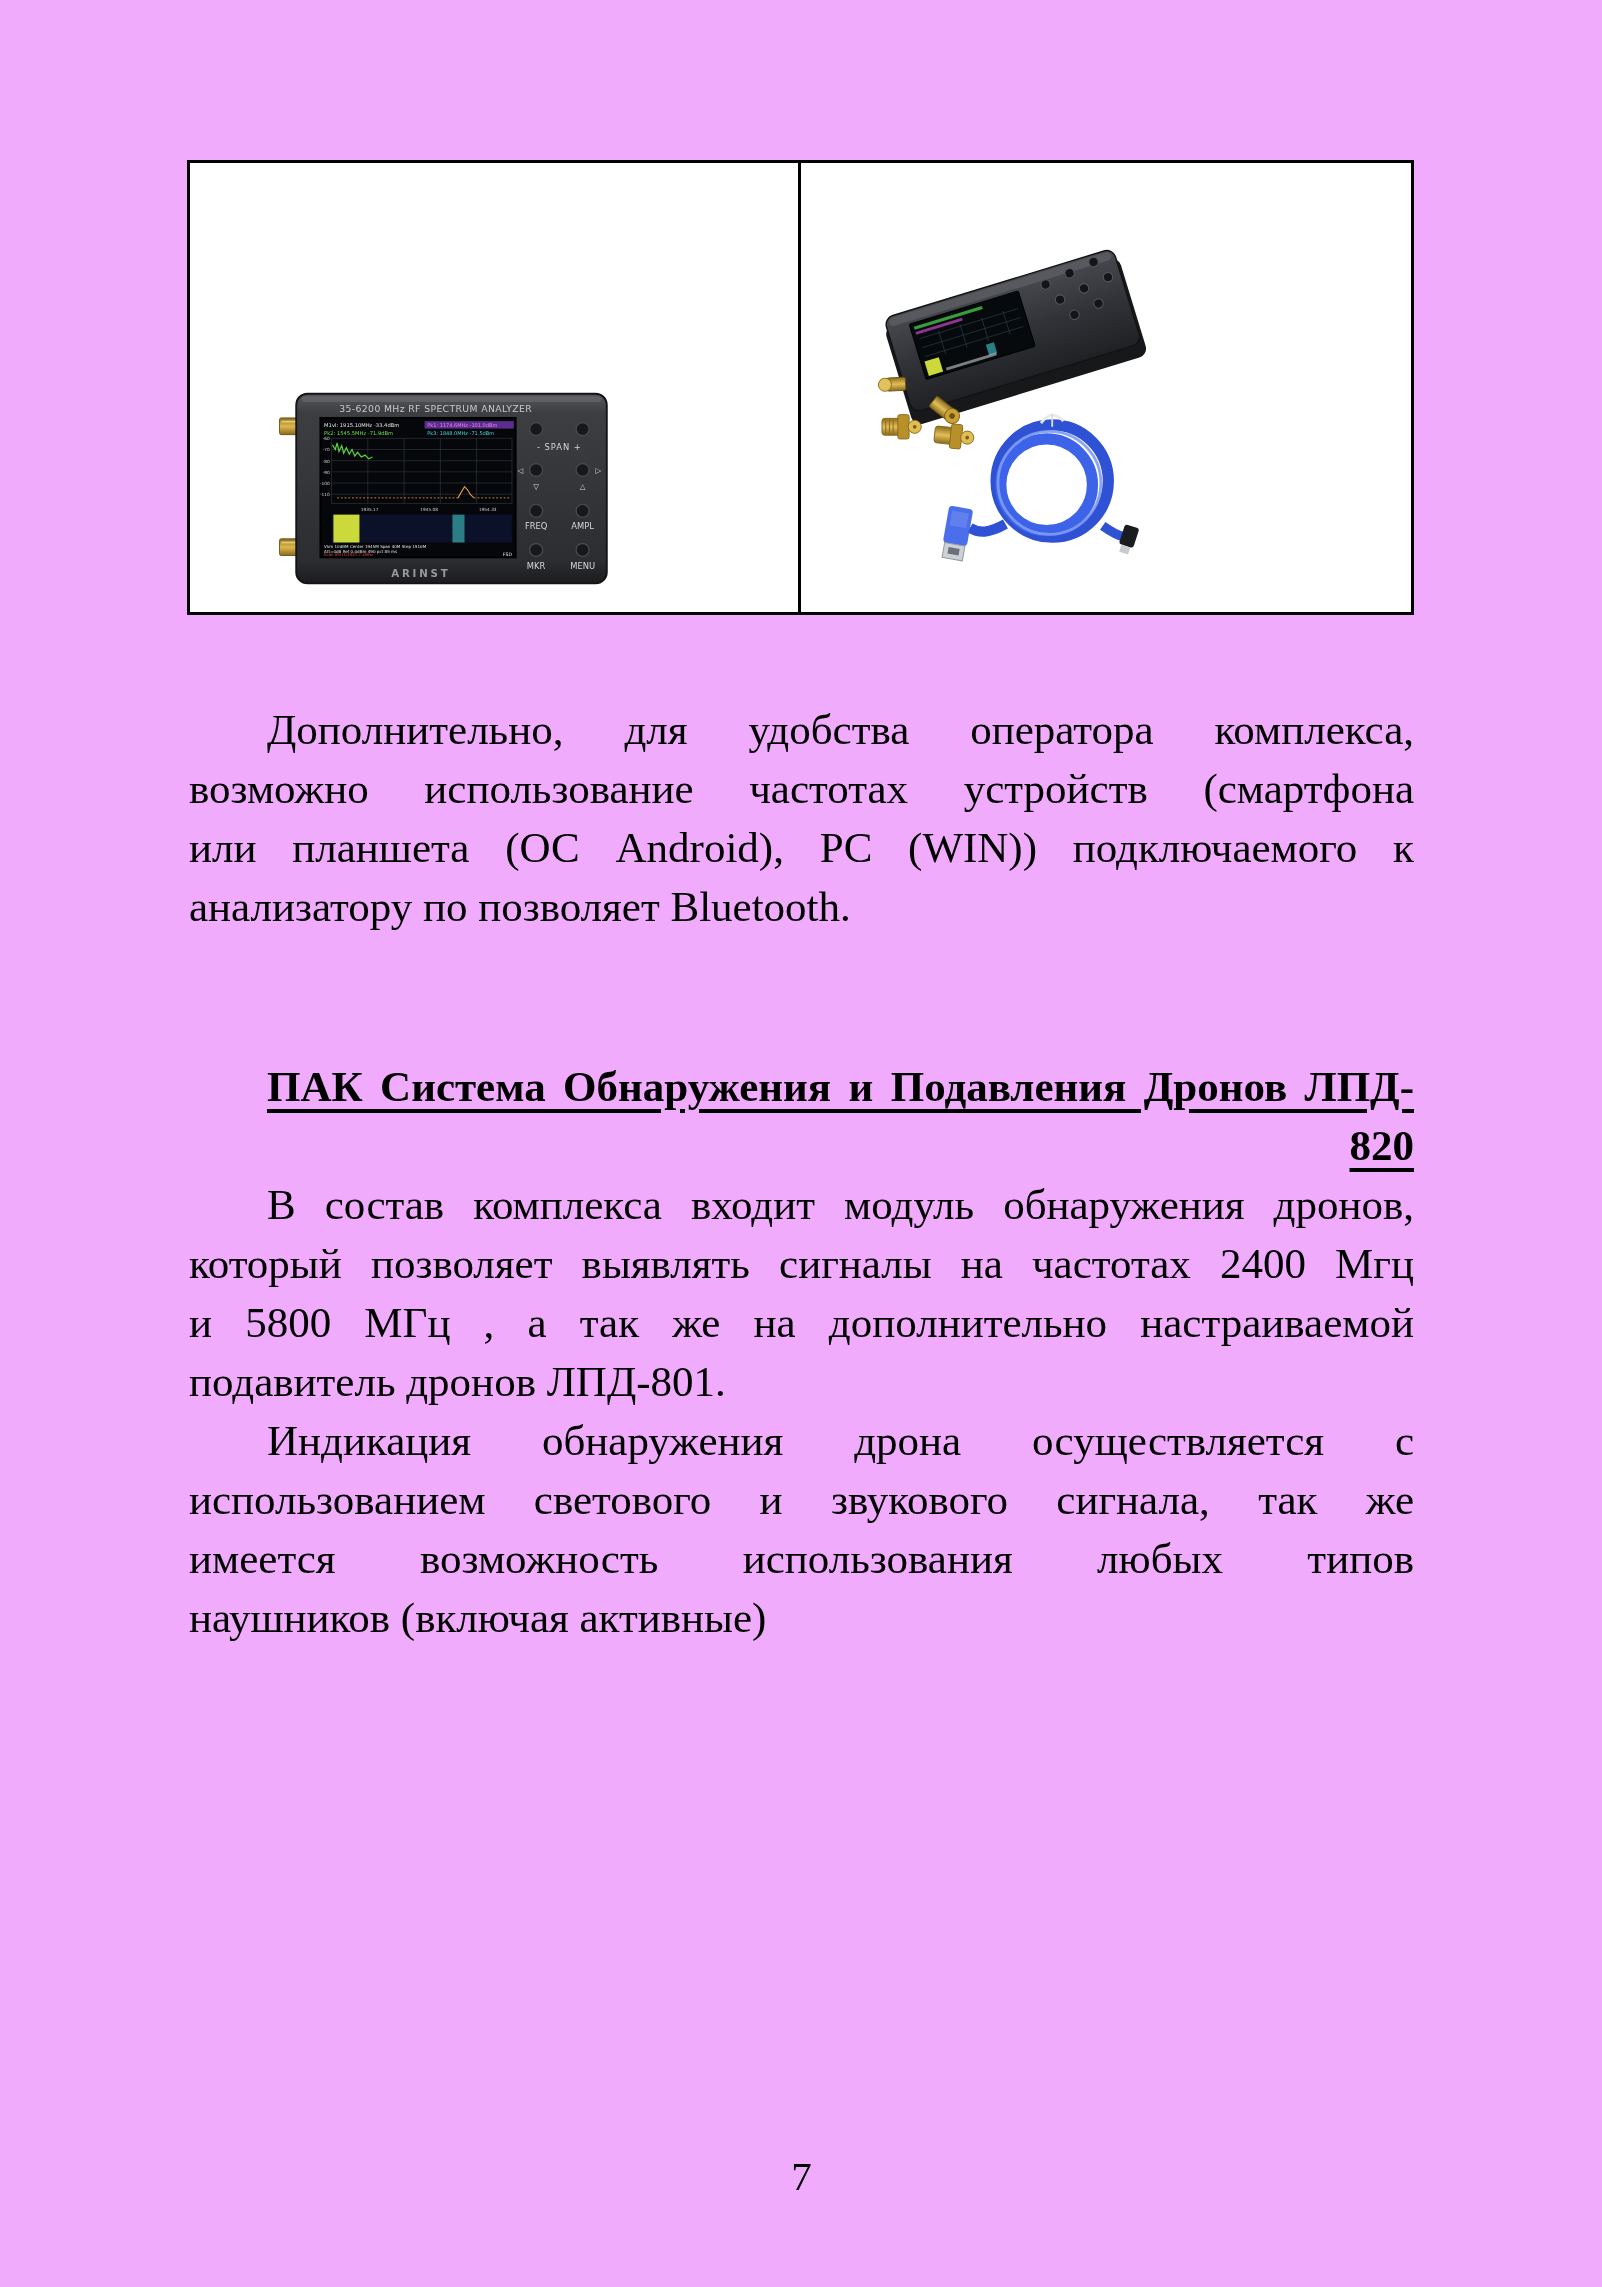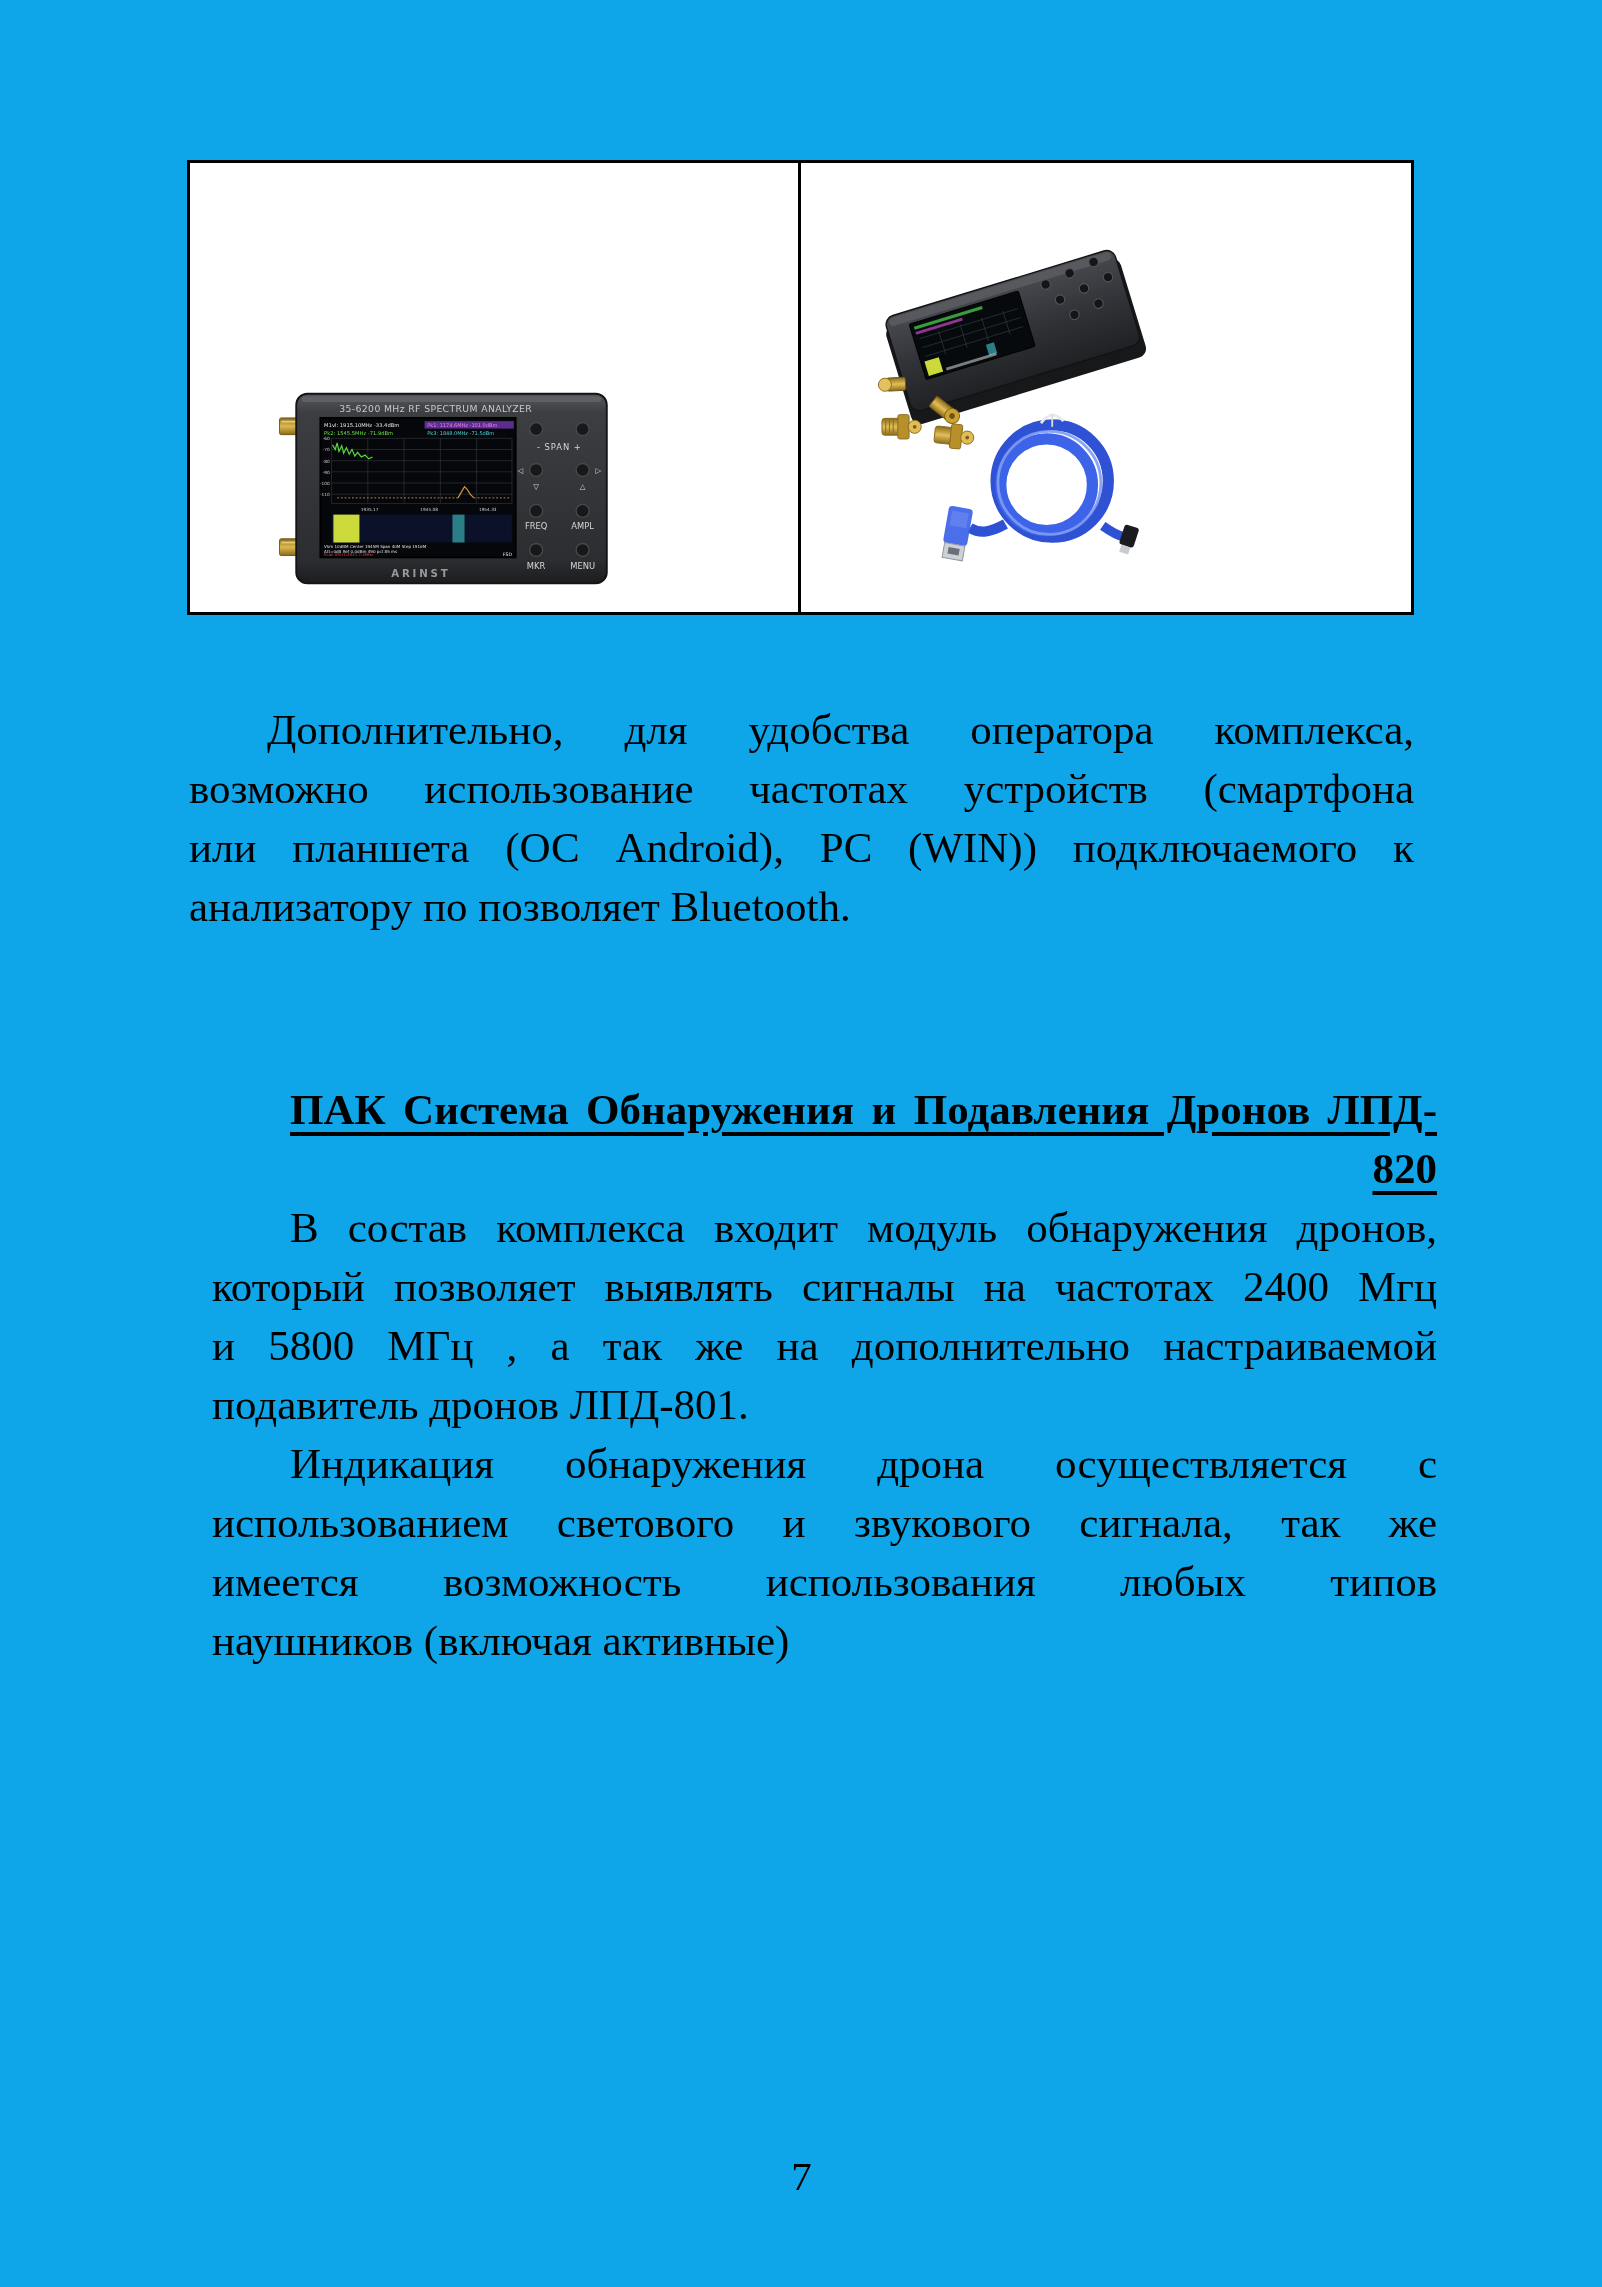--- a/index.html
+++ b/index.html
@@ -1,31 +1,31 @@
 <!DOCTYPE html>
 <html style="font-size:15px"><head>
 <meta charset="utf-8">
 <style>
   html,body { margin:0; padding:0; background:#ffffff; }
   .page {
-    position:relative; width:1603px; height:2288px; background:#0ea5e9;
+    position:relative; width:1603px; height:2288px; background:#f0abfc;
     font-family:"Liberation Serif", serif; color:#000; overflow:hidden;
   }
   .phototable {
     position:absolute; left:187px; top:160px; width:1227px; height:455px;
     border:3.7px solid #000; box-sizing:border-box; display:flex; background:#fff;
   }
   .cell-left  { width:611px; border-right:3.7px solid #000; box-sizing:border-box; position:relative; }
   .cell-right { flex:1; position:relative; }
   .analyzer-front { position:absolute; left:89px; top:227px; width:332px; height:199px; }
   .kit-photo { position:absolute; left:0; top:0; width:100%; height:100%; }
 
   .bodytext { position:absolute; left:189px; width:1225px; font-size:43px; line-height:59px; }
   .b1 { top:700px; }
-  .b2 { top:1080px;margin-left:23px; }
+  .b2 { top:1057px; }
   .line { white-space:nowrap; }
   .j { text-align:justify; text-align-last:justify; text-justify:inter-word; }
   .f { text-indent:78px; }
   .hd { font-weight:bold; text-decoration:underline; text-decoration-thickness:3.7px; text-underline-offset:8.4px;text-align:right; }
   .pagenum { position:absolute; top:2152px; left:0; width:100%; text-align:center; font-size:41px; }
 
   svg text { font-family:"DejaVu Sans", sans-serif; }
 </style>
 </head>
 <body>

